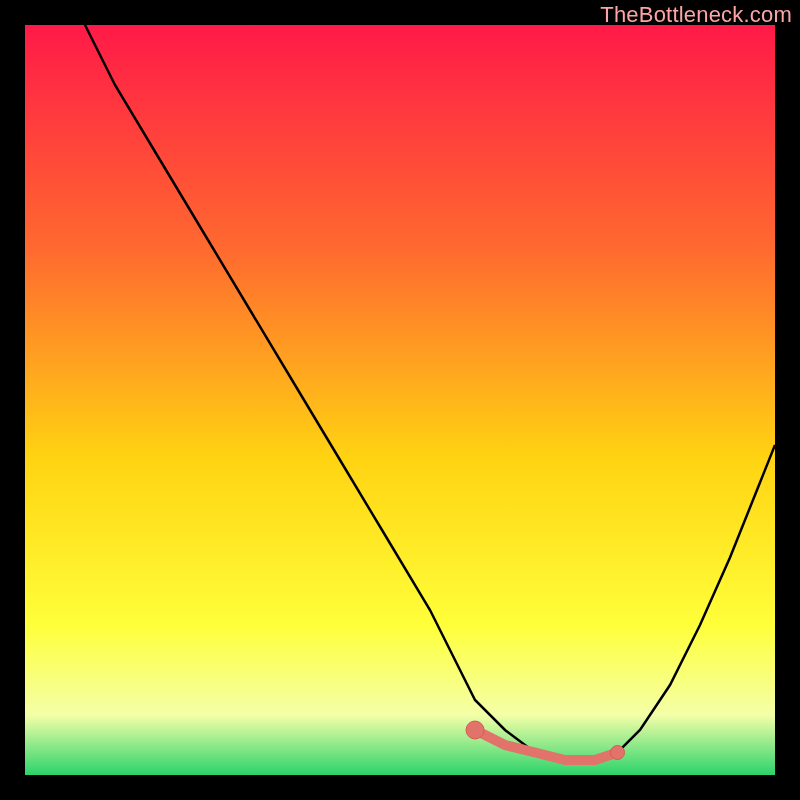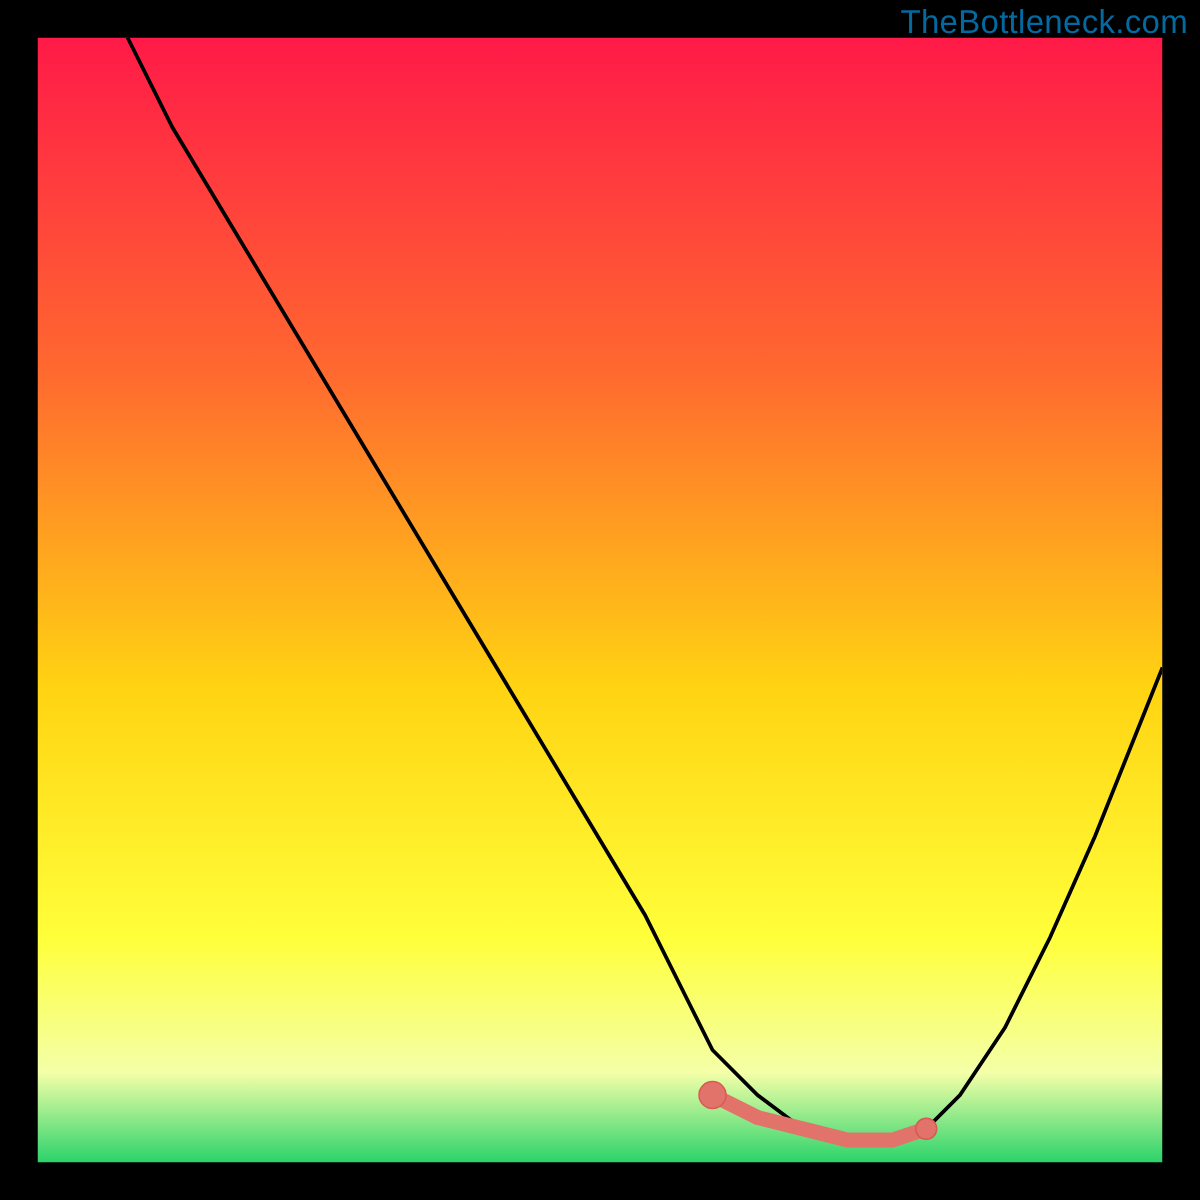--- a/index.html
+++ b/index.html
@@ -21,21 +21,21 @@
     position: absolute;
     left: 25px;
     top: 25px;
     width: 750px;
     height: 750px;
   }
   .watermark {
     position: absolute;
     top: 2px;
     right: 8px;
-    color: #0369a1;
+    color: #fca5a5;
     font-size: 22px;
     font-weight: 500;
     letter-spacing: 0.2px;
     user-select: none;
   }
   svg { display: block; }
 </style>
 </head>
 <body>
 

